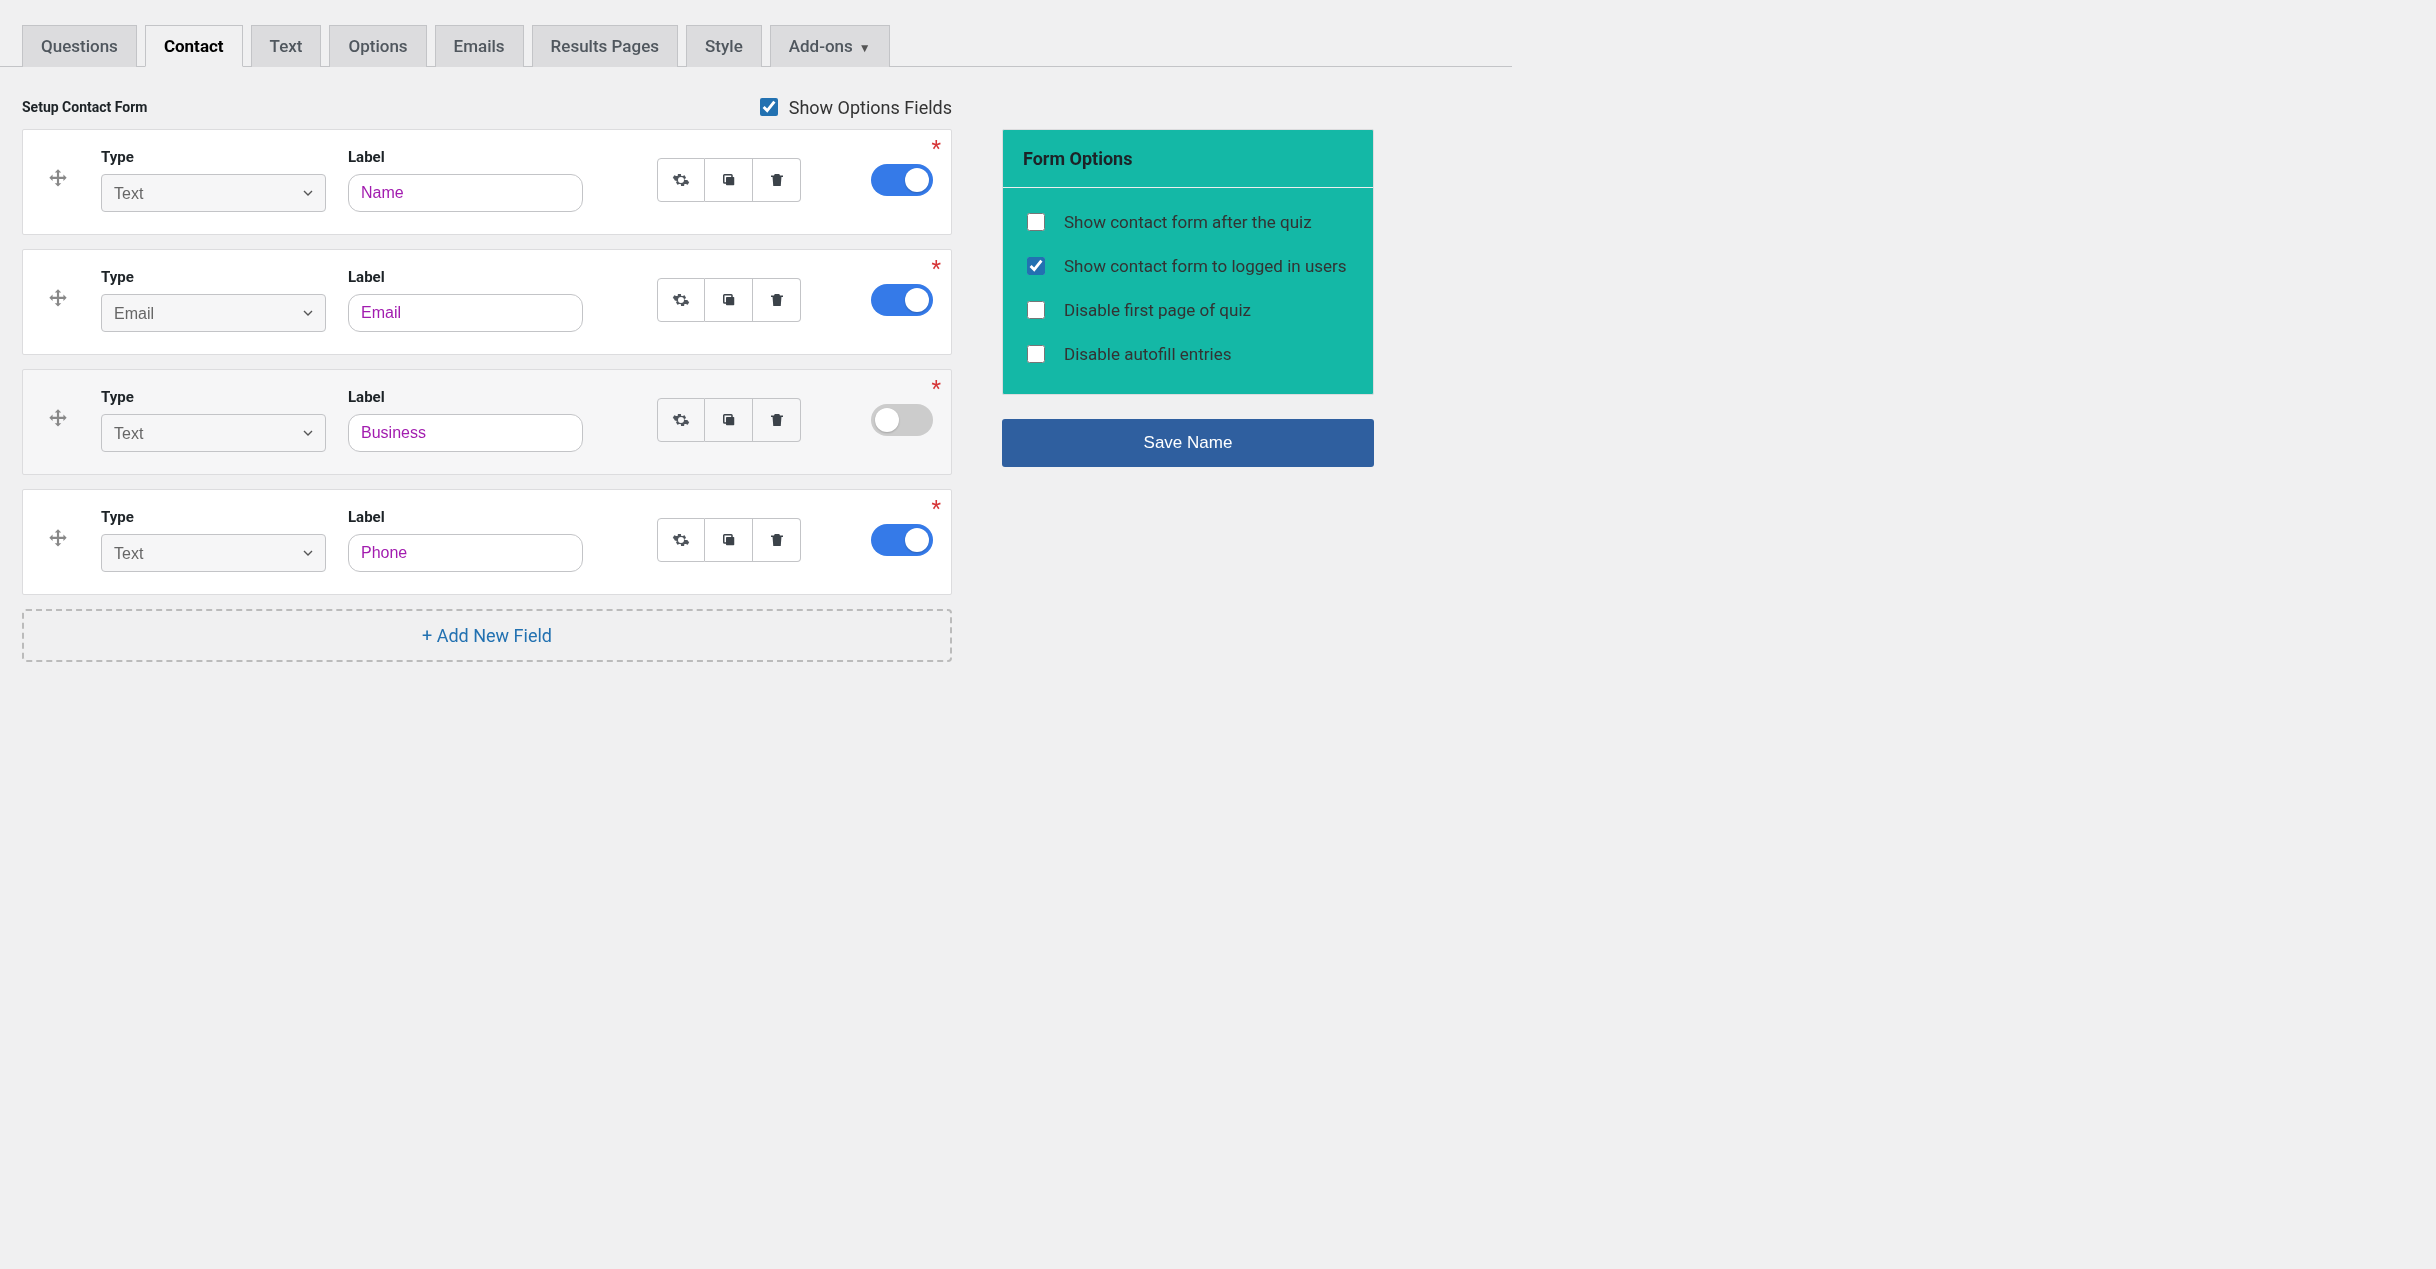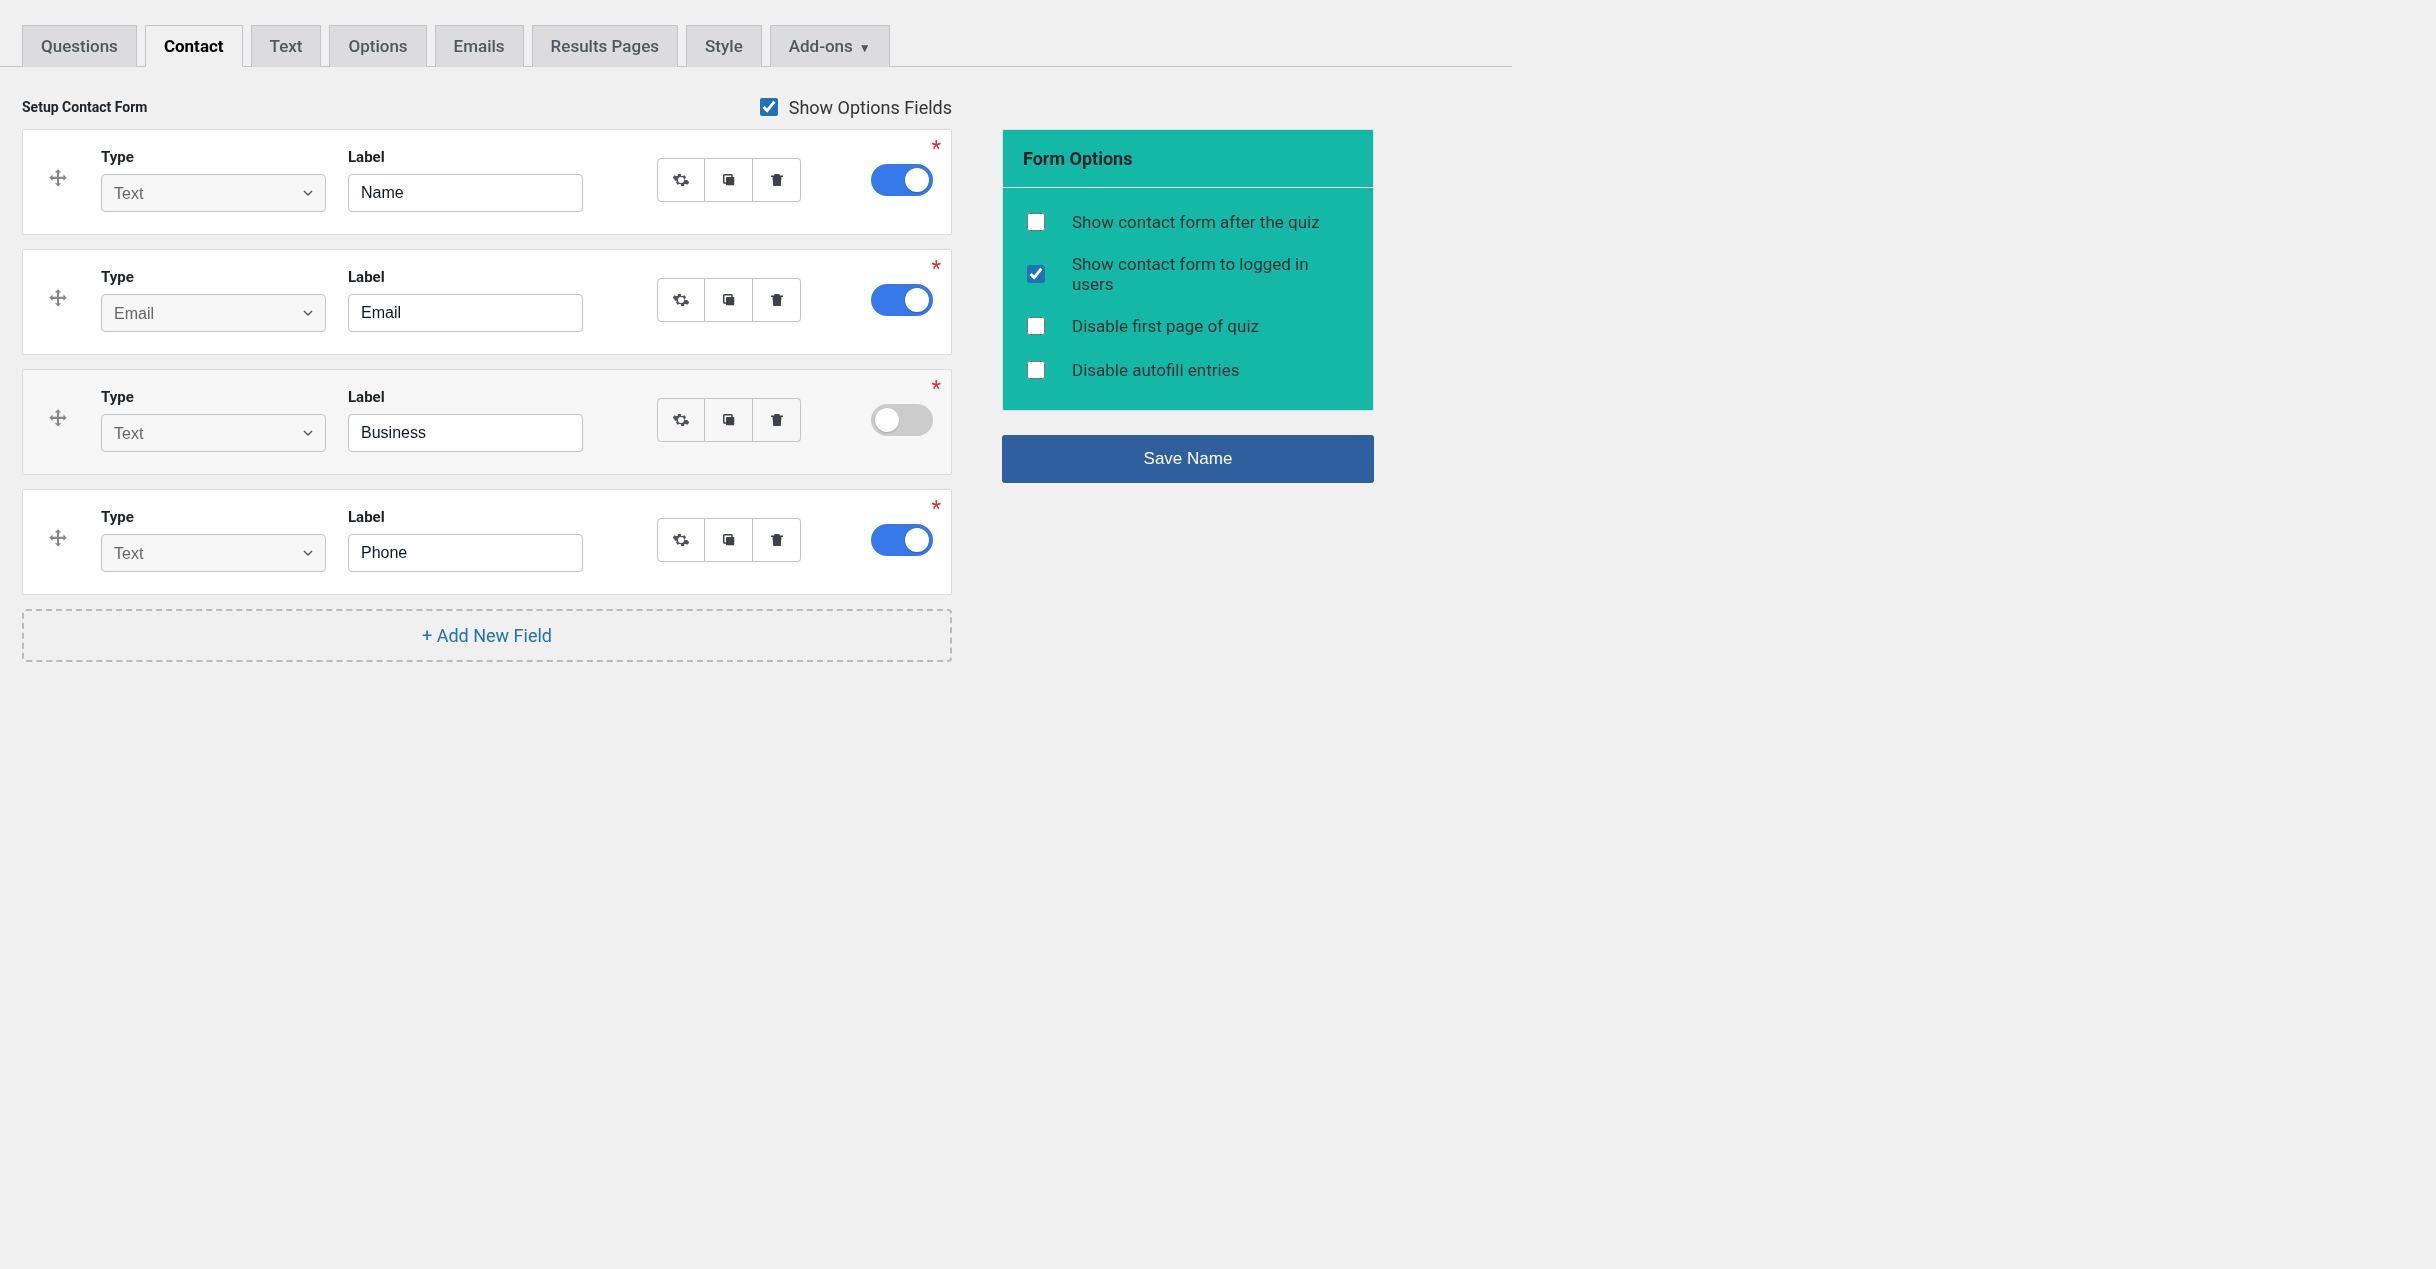--- a/index.html
+++ b/index.html
@@ -164,23 +164,23 @@
     color: #555;
     pointer-events: none;
   }
 
   input.label-input {
     width: 100%;
     height: 38px;
     padding: 6px 12px;
     font-size: 16px;
     border: 1px solid #c3c4c7;
-    border-radius: 4px;
+    border-radius: 12px;
     background: #fff;
-    color: #0f172a;
+    color: #a21caf;
     box-sizing: border-box;
   }
 
   .actions {
     display: flex;
     margin-left: auto;
     align-items: center;
     gap: 70px;
   }
   .btn-group {
@@ -251,21 +251,21 @@
     font-size: 18px;
     padding: 18px 20px;
     border-bottom: 1px solid #eee;
   }
   .card-body {
     padding: 12px 20px 18px 20px;
   }
   .opt {
     display: flex;
     align-items: center;
-    gap: 24px;
+    gap: 16px;
     font-size: 17px;
     color: #333;
     padding: 10px 0;
   }
   .opt input[type=checkbox] {
     width: 18px;
     height: 18px;
     accent-color: var(--link-blue);
   }
 

